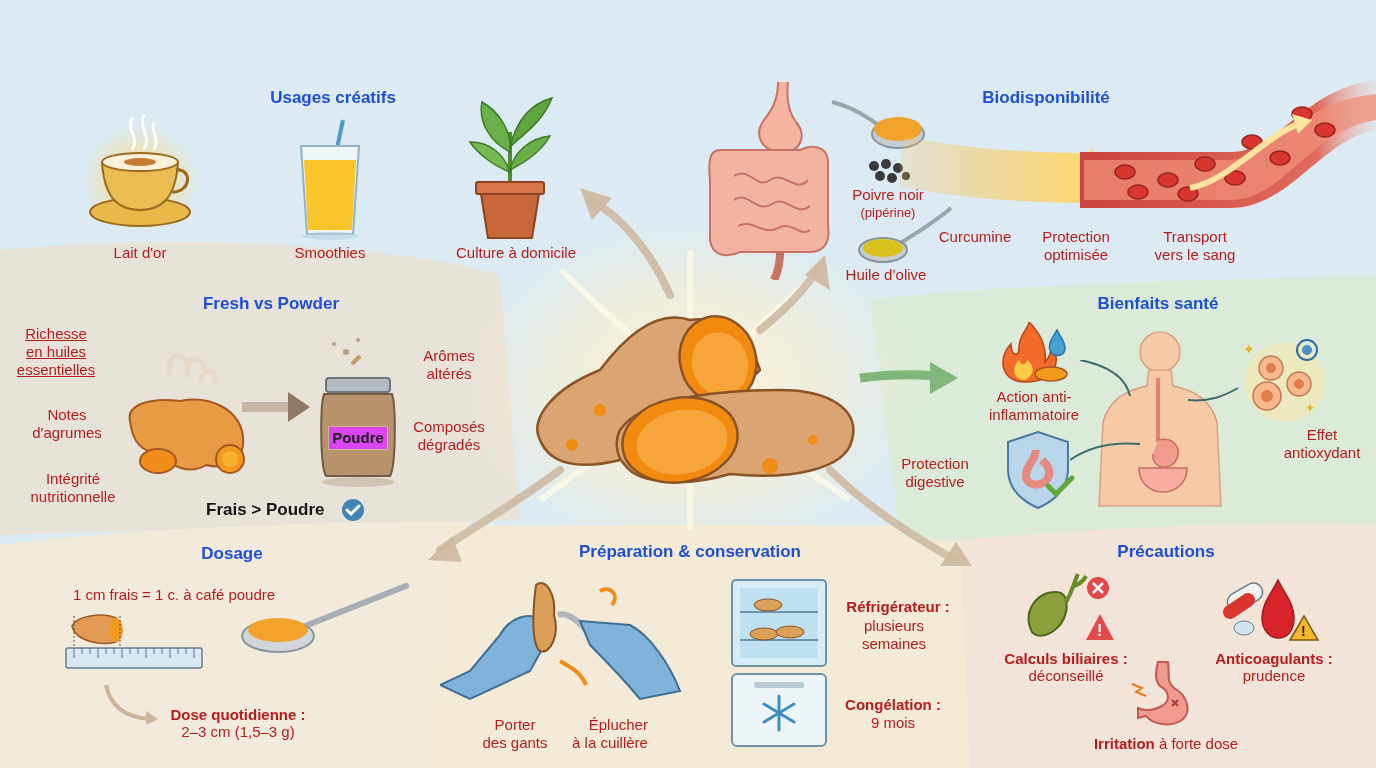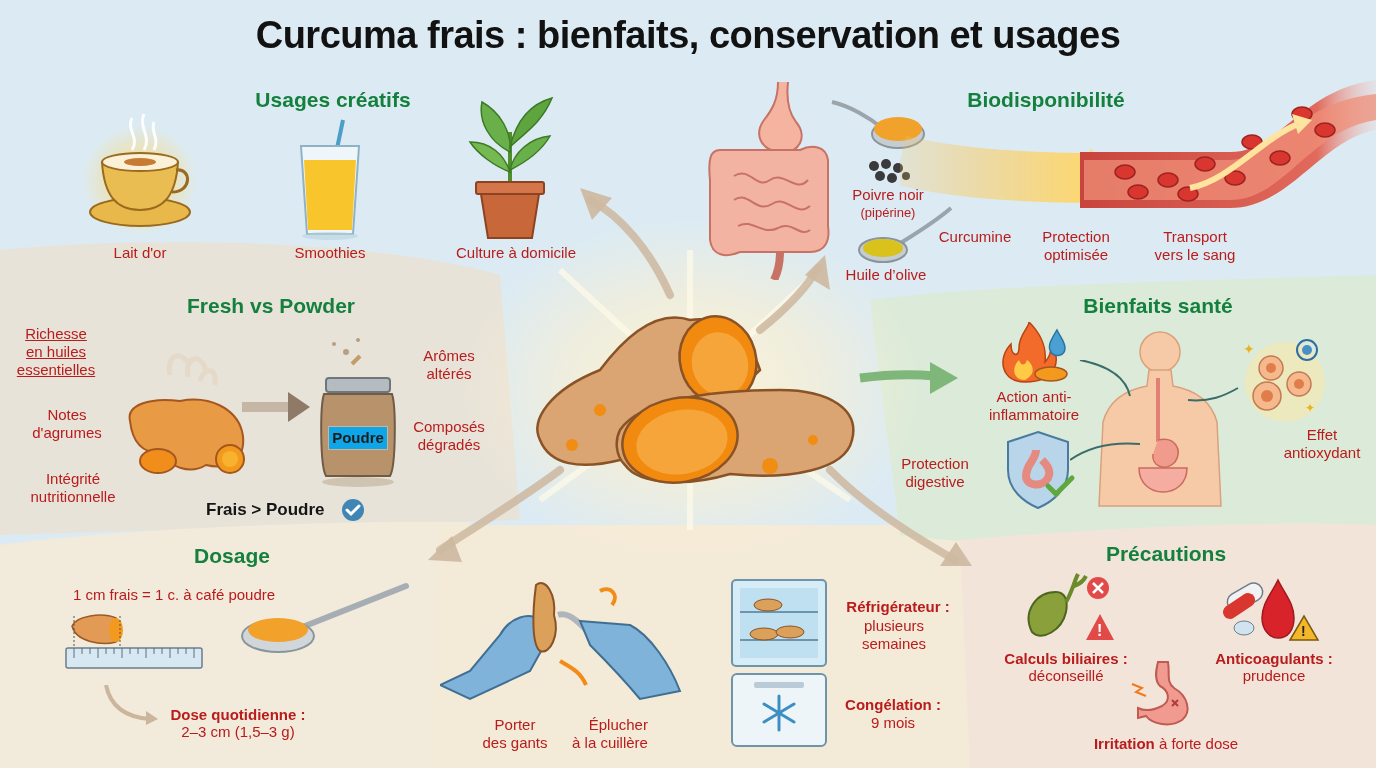--- a/index.html
+++ b/index.html
@@ -11,21 +11,21 @@
     position: relative;
   }
   .canvas { position: absolute; inset: 0; width: 1376px; height: 768px; overflow: hidden; }
   .bg-svg { position: absolute; left: 0; top: 0; }
 
   .main-title {
     position: absolute; left: 0; top: 14px; width: 1376px; text-align: center;
     font-size: 38px; font-weight: 700; letter-spacing: -0.5px; color: #121212;
   }
   .sec-title {
-    position: absolute; font-size: 21px; font-weight: 700; color: #15803d;
+    position: absolute; font-size: 17px; font-weight: 700; color: #1d4ed8;
     white-space: nowrap; transform: translateX(-50%);
   }
   .lbl {
     position: absolute; font-size: 15px; line-height: 18px; color: #b91c1c;
     text-align: center; white-space: nowrap; transform: translateX(-50%);
   }
   .lbl b { font-weight: 700; }
   .strong { font-weight: 700; }
   .icon { position: absolute; }
   .lbl span { display: block; }
@@ -88,21 +88,20 @@
     <g fill="#cdb8a0" opacity="0.9">
       <polygon points="580,188 612,198 592,220"></polygon>
       <polygon points="825,255 830,290 805,275"></polygon>
       <polygon points="428,560 452,536 462,562"></polygon>
       <polygon points="972,566 940,566 956,542"></polygon>
     </g>
     <path d="M860,378 C890,374 915,374 935,376" stroke="#7fb77a" stroke-width="9" fill="none"></path>
     <polygon points="930,362 958,378 930,394" fill="#7fb77a"></polygon>
   </svg>
 
-  <div class="main-title">Curcuma frais : bienfaits, conservation et usages</div>
 
   <div class="sec-title" style="left:333px; top:88px;">Usages créatifs</div>
 
   <svg class="icon" style="left:80px; top:100px;" width="120" height="140">
     <ellipse cx="60" cy="80" rx="58" ry="55" fill="url(#cupglow)"></ellipse>
     <path d="M52,18 C46,30 60,38 52,50" stroke="#fff" stroke-width="3" fill="none" opacity="0.9"></path>
     <path d="M64,14 C58,28 72,36 64,50" stroke="#fff" stroke-width="3" fill="none" opacity="0.9"></path>
     <path d="M74,22 C70,32 80,38 74,50" stroke="#fff" stroke-width="3" fill="none" opacity="0.9"></path>
     <ellipse cx="60" cy="112" rx="50" ry="14" fill="#e8b94a" stroke="#9a6b1f" stroke-width="2"></ellipse>
     <path d="M22,62 L98,62 C96,95 84,110 60,110 C36,110 24,95 22,62 Z" fill="#eabd53" stroke="#9a6b1f" stroke-width="2"></path>
@@ -230,21 +229,21 @@
 
   <svg class="icon" style="left:318px; top:336px;" width="80" height="152">
     <circle cx="16" cy="8" r="2" fill="#b89f7f"></circle>
       <circle cx="28" cy="16" r="3" fill="#b89f7f"></circle>
       <circle cx="40" cy="4" r="2" fill="#b89f7f"></circle>
     <path d="M34,28 L42,20" stroke="#c29c6b" stroke-width="4"></path>
     <rect x="8" y="42" width="64" height="14" rx="3" fill="#b5bcc1" stroke="#6f777c" stroke-width="2"></rect>
     <path d="M6,58 L74,58 C78,70 78,130 72,140 L8,140 C2,130 2,70 6,58 Z" fill="#b8926a" stroke="#6f5b46" stroke-width="2"></path>
     <ellipse cx="40" cy="146" rx="36" ry="5" fill="#cfc3b2"></ellipse>
   </svg>
-  <div style="position:absolute; left:328px; top:426px; width:60px; height:24px; background:#0ea5e9; border:1px solid #c9b79c; text-align:center; font-weight:700; font-size:15px; line-height:22px; color:#1d1d1d;">Poudre</div>
+  <div style="position:absolute; left:328px; top:426px; width:60px; height:24px; background:#d946ef; border:1px solid #c9b79c; text-align:center; font-weight:700; font-size:15px; line-height:22px; color:#1d1d1d;">Poudre</div>
 
   <div class="lbl" style="left:449px; top:347px;">
     <span>Arômes</span>
     <span>altérés</span>
   </div>
   <div class="lbl" style="left:449px; top:418px;">
     <span>Composés</span>
     <span>dégradés</span>
   </div>
 
@@ -358,20 +357,21 @@
     <ellipse cx="38" cy="48" rx="30" ry="12" fill="#f2a12a"></ellipse>
   </svg>
 
   <svg class="icon" style="left:100px; top:685px;" width="60" height="40">
     <path d="M6,0 C10,20 24,32 50,34" stroke="#cbb59c" stroke-width="4" fill="none"></path>
     <polygon points="46,26 58,34 46,40" fill="#cbb59c"></polygon>
   </svg>
   <div class="lbl strong" style="left:238px; top:706px; font-weight:700;">Dose quotidienne :</div>
   <div class="lbl" style="left:238px; top:723px;">2–3 cm (1,5–3 g)</div>
 
+  <div class="sec-title" style="left:690px; top:542px;">Préparation &amp; conservation</div>
 
   <svg class="icon" style="left:440px; top:575px;" width="260" height="130">
     <path d="M0,110 L30,96 L60,60 C70,42 90,36 100,46 L110,60 L90,96 L30,124 Z" fill="#7fb3d9" stroke="#3f6f93" stroke-width="2"></path>
     <path d="M96,10 C106,2 116,20 114,40 C120,60 110,80 100,76 C92,70 92,40 96,10 Z" fill="#dba05a" stroke="#8a5326" stroke-width="2"></path>
     <path d="M118,40 C130,36 142,50 160,70" stroke="#aeb6bc" stroke-width="6" fill="none"></path>
     <path d="M140,46 L190,50 C210,60 230,90 240,116 L200,124 C180,100 160,80 150,70 Z" fill="#7fb3d9" stroke="#3f6f93" stroke-width="2"></path>
     <path d="M160,16 C170,10 180,20 172,30" stroke="#f28c17" stroke-width="4" fill="none"></path>
     <path d="M120,86 C130,92 140,96 146,110" stroke="#f28c17" stroke-width="4" fill="none"></path>
   </svg>
   <div class="lbl" style="left:515px; top:716px;">

